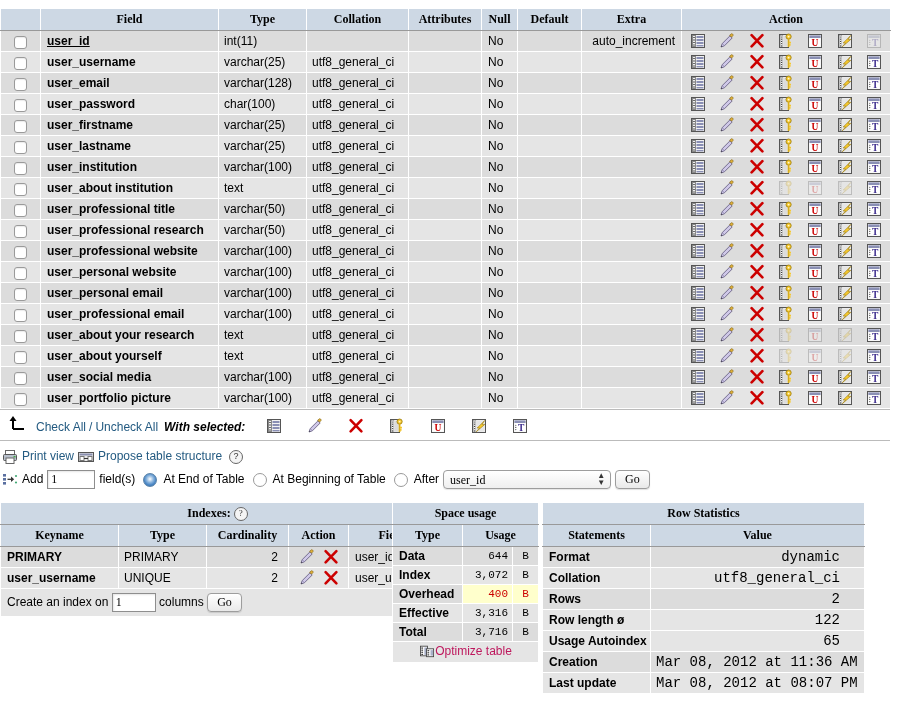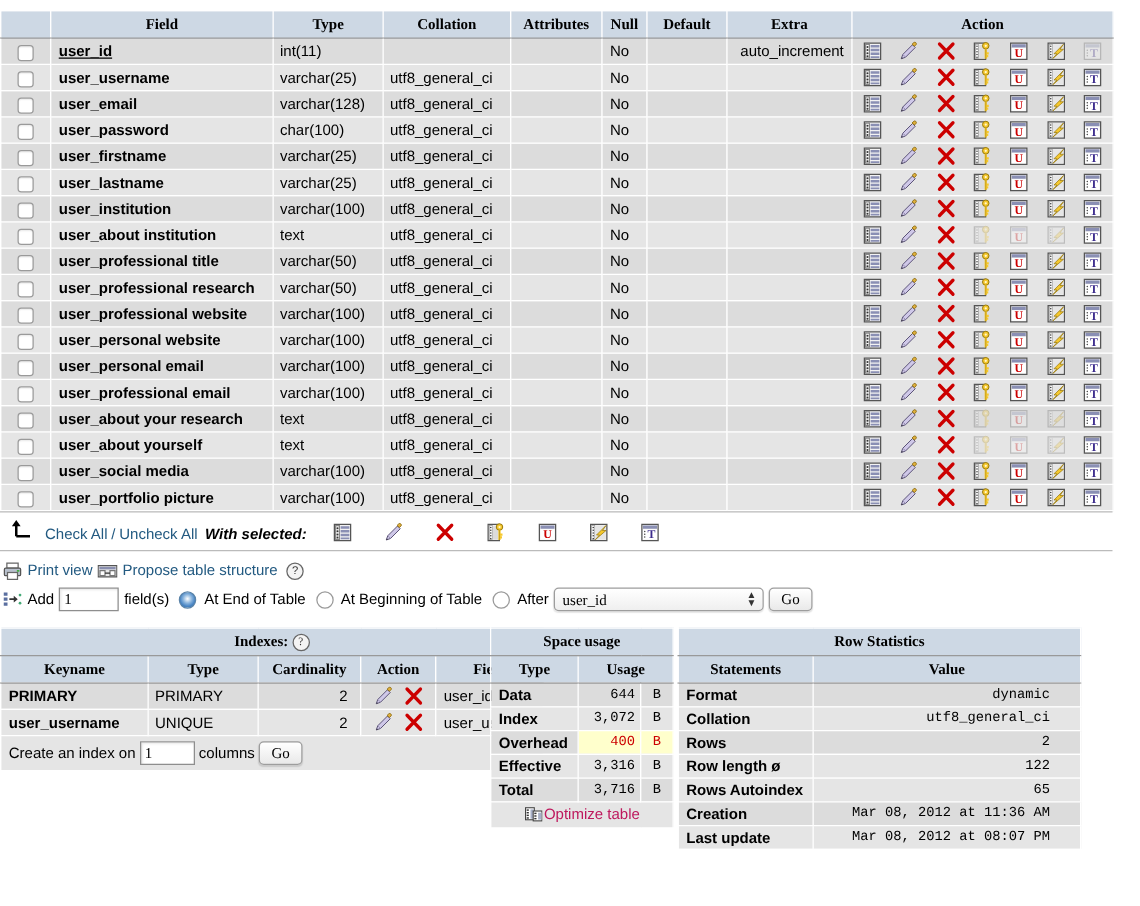--- a/index.html
+++ b/index.html
@@ -165,21 +165,21 @@
   #space-table td.s-unt { text-align: center; font-family: "Liberation Mono", monospace; font-size: 11px; }
   #space-table tr.hl td.s-val,
   #space-table tr.hl td.s-unt { background: #ffffcc; color: #cc0000; }
   #space-table td.s-opt { text-align: center; background:#e5e5e5; padding: 2px 0; }
   #space-table td.s-opt a { color: #be185d; text-decoration: none; }
 
   #rowstat-table { width: 322px; table-layout: fixed; }
   #rowstat-table col.r-stm { width: 108px; }
   #rowstat-table col.r-val { width: 214px; }
   #rowstat-table td.r-stm { font-weight: bold; padding-left: 6px; }
-  #rowstat-table td.r-val { text-align: right; font-family: "Liberation Mono", monospace; font-size: 11px; padding-right: 24px; }
+  #rowstat-table td.r-val { text-align: right; font-family: "Liberation Mono", monospace; font-size: 14px; padding-right: 24px; }
 </style>
 </head>
 <body>
 
 <div id="page">
 
   <table class="pma" id="structure-table">
     <colgroup>
       <col class="c-check">
         <col class="c-field">
@@ -1848,21 +1848,21 @@
             </tr>
             <tr class="odd">
               <td class="r-stm">Rows</td>
               <td class="r-val">2</td>
             </tr>
             <tr class="even">
               <td class="r-stm">Row length ø</td>
               <td class="r-val">122</td>
             </tr>
             <tr class="even">
-              <td class="r-stm">Rows Autoindex</td>
+              <td class="r-stm">Usage Autoindex</td>
               <td class="r-val">65</td>
             </tr>
             <tr class="odd">
               <td class="r-stm">Creation</td>
               <td class="r-val">Mar 08, 2012 at 11:36 AM</td>
             </tr>
             <tr class="even">
               <td class="r-stm">Last update</td>
               <td class="r-val">Mar 08, 2012 at 08:07 PM</td>
             </tr>

